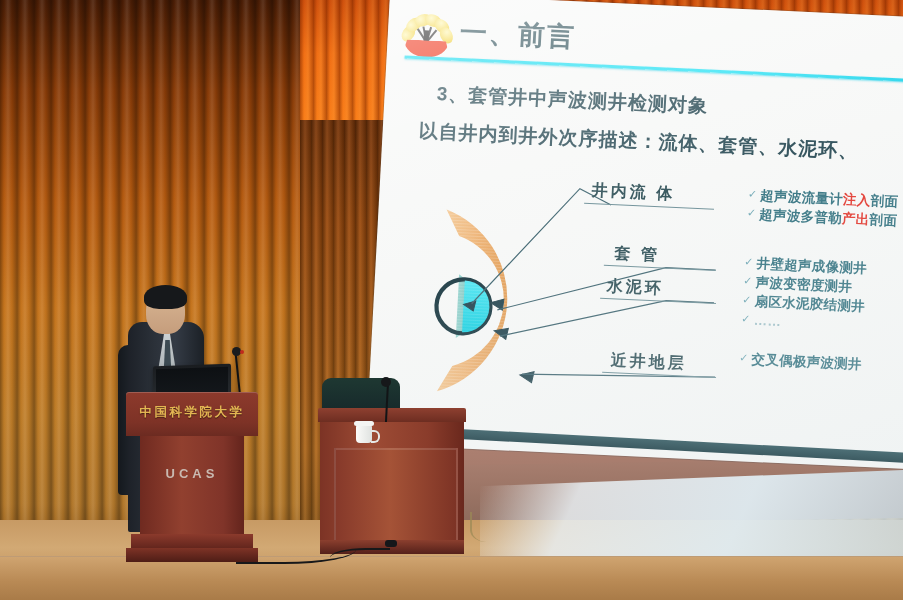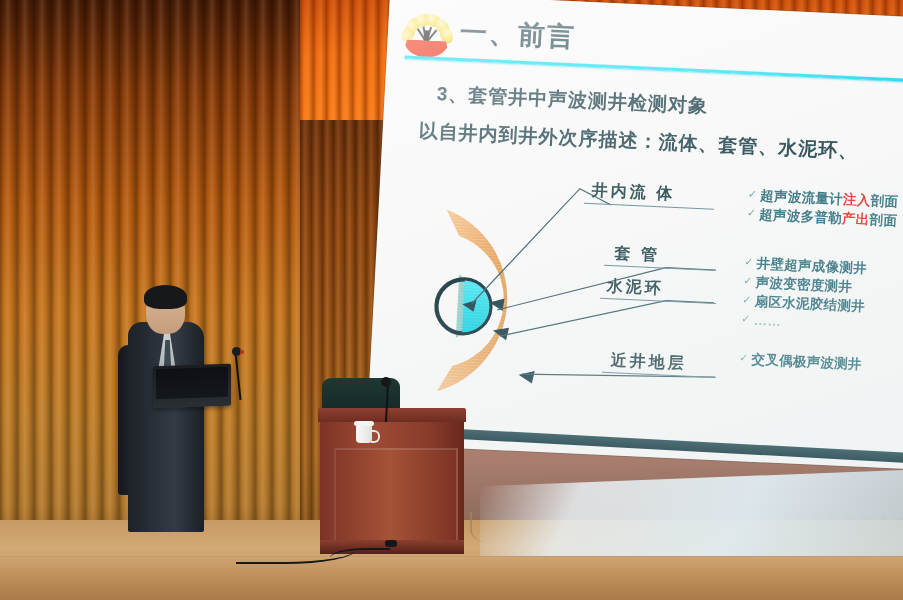--- a/index.html
+++ b/index.html
@@ -447,20 +447,29 @@
   <div class="speaker-head"></div>
   <div class="speaker-hair"></div>
 
   <div class="laptop">
     <div class="laptop-scr"></div>
   </div>
   <div class="mic-stand"></div>
   <div class="mic-head"></div>
   <div class="mic-dot"></div>
 
+  <div class="podium">
+    <div class="podium-top">
+      <div class="podium-cn">中国科学院大学</div>
+    </div>
+    <div class="podium-mid"></div>
+    <div class="podium-en">UCAS</div>
+    <div class="podium-base"></div>
+    <div class="podium-foot"></div>
+  </div>
 
   <div class="chair"></div>
   <div class="desk">
     <div class="desk-top"></div>
     <div class="desk-body">
       <div class="desk-panel"></div>
     </div>
     <div class="desk-foot"></div>
   </div>
   <div class="cup"></div>

